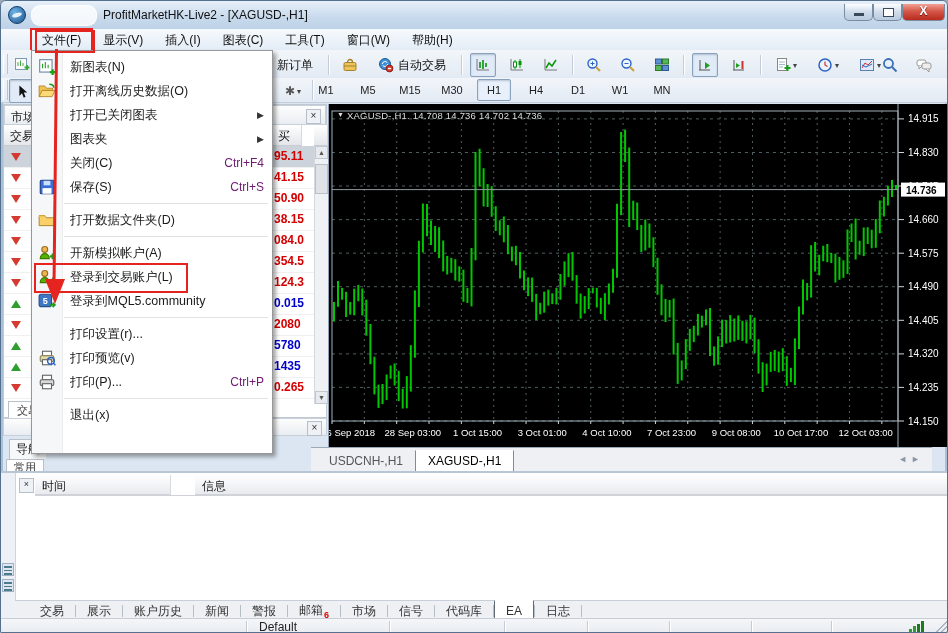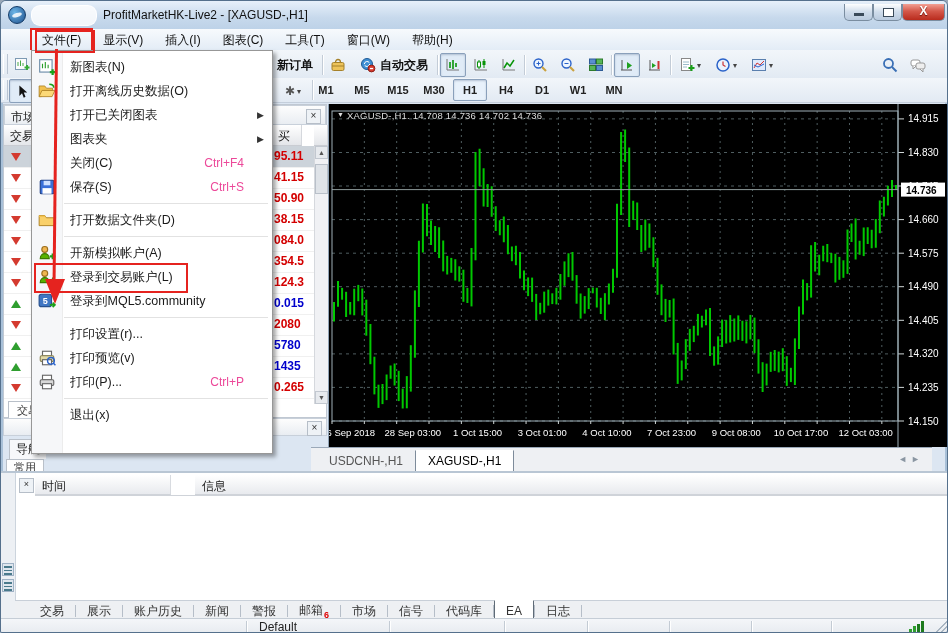--- a/index.html
+++ b/index.html
@@ -27,21 +27,21 @@
   .tb1{left:0;top:49px;width:100%;height:28px;background:linear-gradient(#f2f6fa,#e2eaf3);border-bottom:1px solid #d2dae4;}
   .tb2{left:0;top:77px;width:100%;height:24px;background:linear-gradient(#f2f6fa,#e2eaf3);border-bottom:1px solid #c4cedb;}
   .grip{width:3px;border-left:1px solid #fff;border-right:1px solid #b9c4d2;height:20px;}
   .tbtn{display:flex;align-items:center;justify-content:center;width:24px;height:22px;border:1px solid transparent;border-radius:2px;cursor:pointer;}
   .tbtn.pressed{border-color:#8aa0bb;background:#e0ebf7;box-shadow:inset 0 1px 2px rgba(90,110,140,.35);}
   .tbtn.txt{width:auto;padding:0 6px;font-size:12px;color:#111;gap:4px;}
   .vsep{width:1px;height:20px;background:#c3ccd7;box-shadow:1px 0 0 #fff;}
   .drop{font-size:8px;color:#444;margin-left:2px;}
   .tfbtn{min-width:26px;height:20px;border:1px solid transparent;border-radius:2px;font-size:11px;color:#222;display:flex;align-items:center;justify-content:center;padding:0 3px;cursor:pointer;}
   .tfbtn.active{border-color:#8aa0bb;background:#e8f1fb;box-shadow:inset 0 1px 2px rgba(90,110,140,.35);}
-  .row{display:flex;align-items:center;gap:2px;font-weight:bold;}
+  .row{display:flex;align-items:center;gap:8px;}
   
   .panelhdr{background:linear-gradient(#fdfdfd,#e9edf2);border:1px solid #c8d0da;box-sizing:border-box;font-size:12px;color:#222;}
   .mw{left:2px;top:103px;width:324px;height:314px;background:#fff;border:1px solid #c0c8d2;box-sizing:border-box;}
   .mwhdr{left:0;top:0;width:100%;height:20px;}
   .mwx{right:4px;top:3px;width:13px;height:13px;font-size:10px;line-height:12px;text-align:center;color:#333;border:1px solid #b6bec8;background:#eef2f6;cursor:pointer;}
   .colhdr{top:20px;height:21px;background:linear-gradient(#ffffff,#e4e6ea);border-bottom:1px solid #c9ccd2;border-right:1px solid #d5d8dd;font-size:12px;color:#222;padding:3px 0 0 6px;box-sizing:border-box;}
   .mwrow{left:0;width:310px;height:21px;border-bottom:1px solid #f0f0f0;}
   .mwrow.sel{background:#ccd3da;}
   .tri{width:0;height:0;position:absolute;left:7px;top:7px;}
   .tri.down{border-left:5px solid transparent;border-right:5px solid transparent;border-top:8px solid #d43a2f;}
@@ -54,21 +54,21 @@
   .mwtab{left:4px;top:296px;height:17px;padding:1px 8px 0 8px;background:#fff;border:1px solid #b9c0c9;border-bottom:none;font-size:11px;color:#333;cursor:pointer;}
   .navhdr{left:2px;top:417px;width:324px;height:18px;}
   .navtitle{left:8px;top:438px;font-size:12px;color:#222;padding:1px 6px;border-left:1px solid #b9c0c9;border-top:1px solid #b9c0c9;background:#f7f8fa;}
   .navtab{left:5px;top:458px;height:14px;padding:0 7px;background:#fff;border:1px solid #b9c0c9;font-size:11px;color:#333;overflow:hidden;text-align:center;}
   
   .ddmenu{left:30px;top:49px;width:242px;height:404px;background:#fff;border:1px solid #979797;box-shadow:3px 3px 4px rgba(0,0,0,.35);z-index:50;padding-top:4px;box-sizing:border-box;}
   .gutter{position:absolute;left:0;top:0;width:30px;height:100%;background:#f6f7f9;border-right:1px solid #ececec;}
   .mi{position:relative;height:24px;display:flex;align-items:center;cursor:pointer;}
   .mi .ic{position:absolute;left:6px;width:18px;height:18px;}
   .mi .lbl{margin-left:38px;font-size:12.5px;color:#1a1a1a;}
-  .mi .sc{position:absolute;right:28px;font-size:12px;color:#ec4899;}
+  .mi .sc{position:absolute;right:8px;font-size:12px;color:#701a75;}
   .mi .sub{position:absolute;right:8px;font-size:9px;color:#333;}
   .msep{height:9px;display:flex;align-items:center;}
   .msep div{margin-left:32px;width:204px;height:1px;background:#e2e2e2;}
   .redbox{left:2px;top:-2px;width:150px;height:26px;border:2px solid #e5231f;z-index:5;}
   
   .ann{z-index:60;pointer-events:none;}
   .annbox-file{left:34px;top:29px;width:56px;height:19px;border:2px solid #e5231f;}
   .annline{left:54px;top:48px;width:3px;height:231px;background:#e5231f;transform:rotate(.6deg);transform-origin:top center;}
   .annhead{left:44px;top:278px;width:0;height:0;border-left:10px solid transparent;border-right:10px solid transparent;border-top:25px solid #e5231f;}
   

